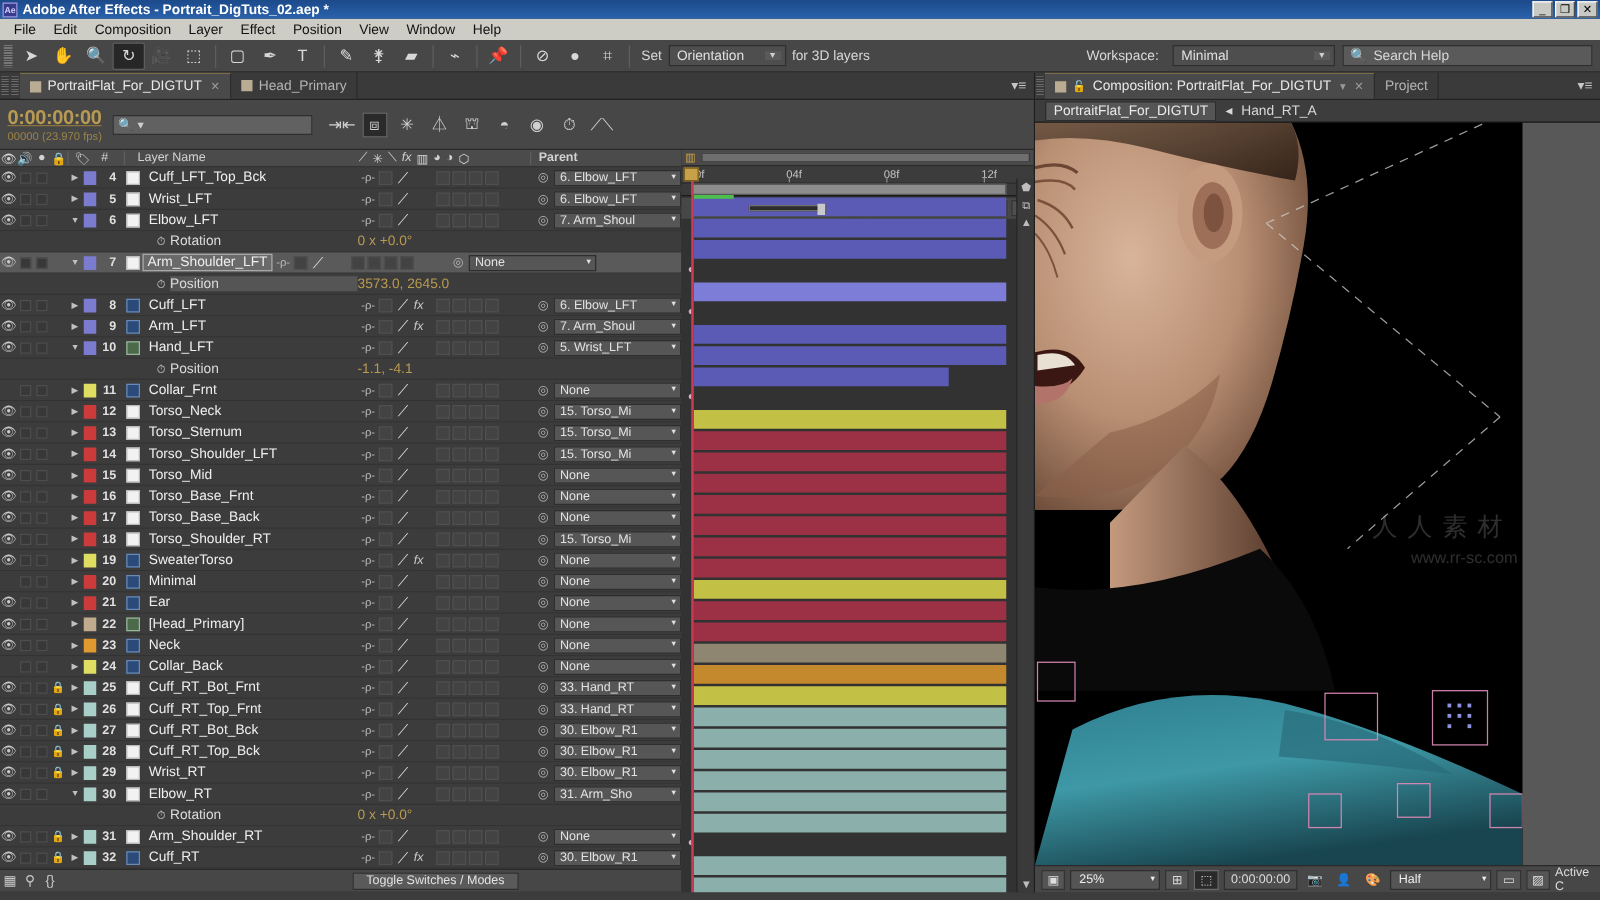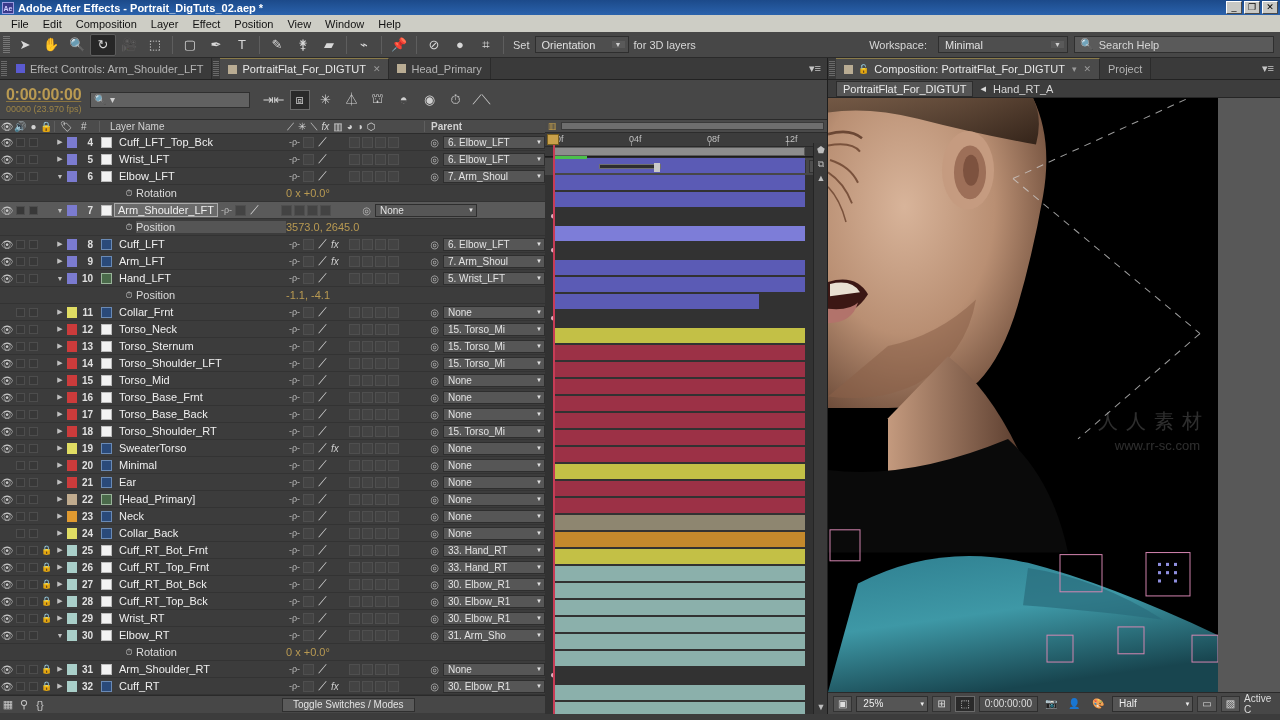--- a/index.html
+++ b/index.html
@@ -237,24 +237,20 @@
     </div>
   </div>
 </div>
 
 <div id="main">
 
   <div id="leftpane">
 
     <div class="tabstrip">
       <div class="grip"></div>
-      <div class="ptab">
-        <span class="sq" style="background:#5a5ad0"></span>
-        <span>Effect Controls: Arm_Shoulder_LFT</span>
-      </div>
       <div class="grip"></div>
       <div class="ptab active">
         <span class="sq" style="background:#b9ac93"></span>
         <span>PortraitFlat_For_DIGTUT</span>
         <span class="cls">✕</span>
       </div>
       <div class="ptab">
         <span class="sq" style="background:#b9ac93"></span>
         <span>Head_Primary</span>
       </div>
@@ -1497,21 +1493,21 @@
           <rect x="346" y="450" width="3" height="3"></rect>
             <rect x="330" y="458" width="3" height="3"></rect>
           <rect x="338" y="458" width="3" height="3"></rect>
             <rect x="346" y="458" width="3" height="3"></rect>
           <rect x="330" y="466" width="3" height="3"></rect>
             <rect x="346" y="466" width="3" height="3"></rect>
         </g>
       </svg>
       <div class="gutter"></div>
       <div class="wm" style="right:70px;top:310px;font-size:20px;letter-spacing:8px">人人素材</div>
-      <div class="wm" style="right:80px;top:340px;font-size:13px">www.rr-sc.com</div>
+      <div class="wm" style="right:66px;top:340px;font-size:13px">www.rr-sc.com</div>
     </div>
 
     <div id="compfoot">
       <div class="cf-ic">▣</div>
       <div class="cf-dd" style="width:74px">
         <span>25%</span>
         <span style="font-size:6px">▼</span>
       </div>
       <div class="cf-ic">⊞</div>
       <div class="cf-ic" style="background:#2a2a2a;border-color:#6a6a6a">⬚</div>

